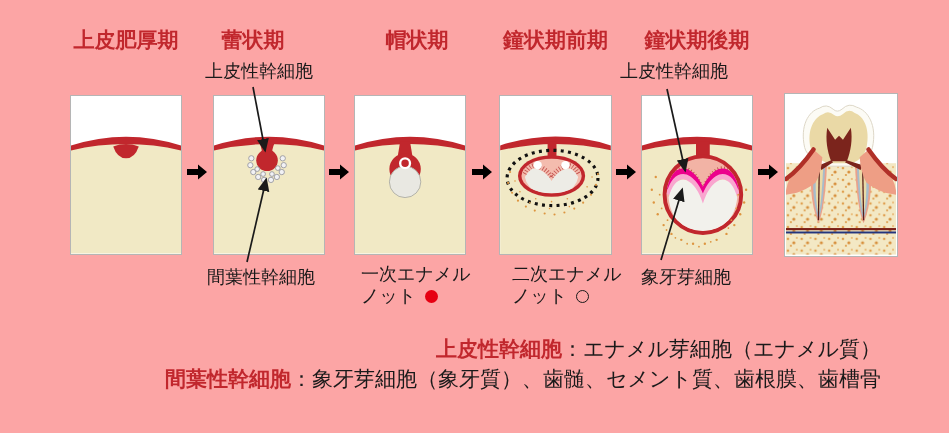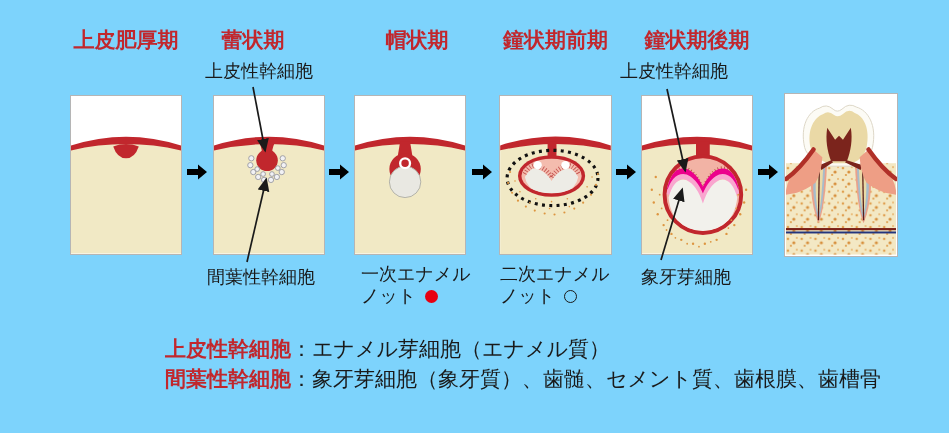--- a/index.html
+++ b/index.html
@@ -1,17 +1,17 @@
 <!DOCTYPE html>
 <html><head>
 <meta charset="utf-8">
 <style>
   html,body{margin:0;padding:0;background:#fff;}
   #canvas{
-    position:relative;width:949px;height:433px;background:#7dd3fc;overflow:hidden;
+    position:relative;width:949px;height:433px;background:#fca5a5;overflow:hidden;
     font-family:"Liberation Sans","DejaVu Sans",sans-serif;color:#1a1a1a;
   }
   .stage-title{
     position:absolute;top:26px;height:28px;text-align:center;
     font-size:21px;font-weight:700;color:#c1272d;white-space:nowrap;
   }
   .panel{
     position:absolute;top:95px;width:112px;height:160px;
     background:#fff;border:1px solid #b5b5b5;box-sizing:border-box;
   }
@@ -22,21 +22,21 @@
   }
   .knot-dot{
     display:inline-block;width:13px;height:13px;border-radius:50%;
     background:#e60012;margin-left:9px;vertical-align:-1px;
   }
   .knot-ring{
     display:inline-block;width:11px;height:11px;border-radius:50%;
     border:1.8px solid #1a1a1a;background:transparent;margin-left:9px;vertical-align:-1px;
   }
   #overlay{position:absolute;left:0;top:0;width:949px;height:433px;pointer-events:none;}
-  .summary{position:absolute;left:165px;top:334px;font-size:21px;line-height:30px;white-space:nowrap;}
+  .summary{position:absolute;left:165px;top:334px;font-size:21px;line-height:30px;white-space:nowrap;text-align:right;}
   .summary .term{color:#c1272d;font-weight:700;}
   .summary .desc{color:#1a1a1a;font-weight:400;}
 </style>
 </head>
 <body>
 
 <div id="canvas">
 
   <div class="stage-title" style="left:55px;width:142px">上皮肥厚期</div>
   <div class="stage-title" style="left:182px;width:142px">蕾状期</div>
@@ -230,21 +230,21 @@
 
   <div class="callout" style="left:207px;top:266px">間葉性幹細胞</div>
 
   <div class="callout" style="left:361px;top:263px">
     <div>一次エナメル</div>
     <div>
       <span>ノット</span><span class="knot-dot"></span>
     </div>
   </div>
 
-  <div class="callout" style="left:500px;top:263px">
+  <div class="callout" style="left:512px;top:263px">
     <div>二次エナメル</div>
     <div>
       <span>ノット</span><span class="knot-ring"></span>
     </div>
   </div>
 
   <div class="callout" style="left:641px;top:266px">象牙芽細胞</div>
 
   <svg id="overlay">
     <defs>

